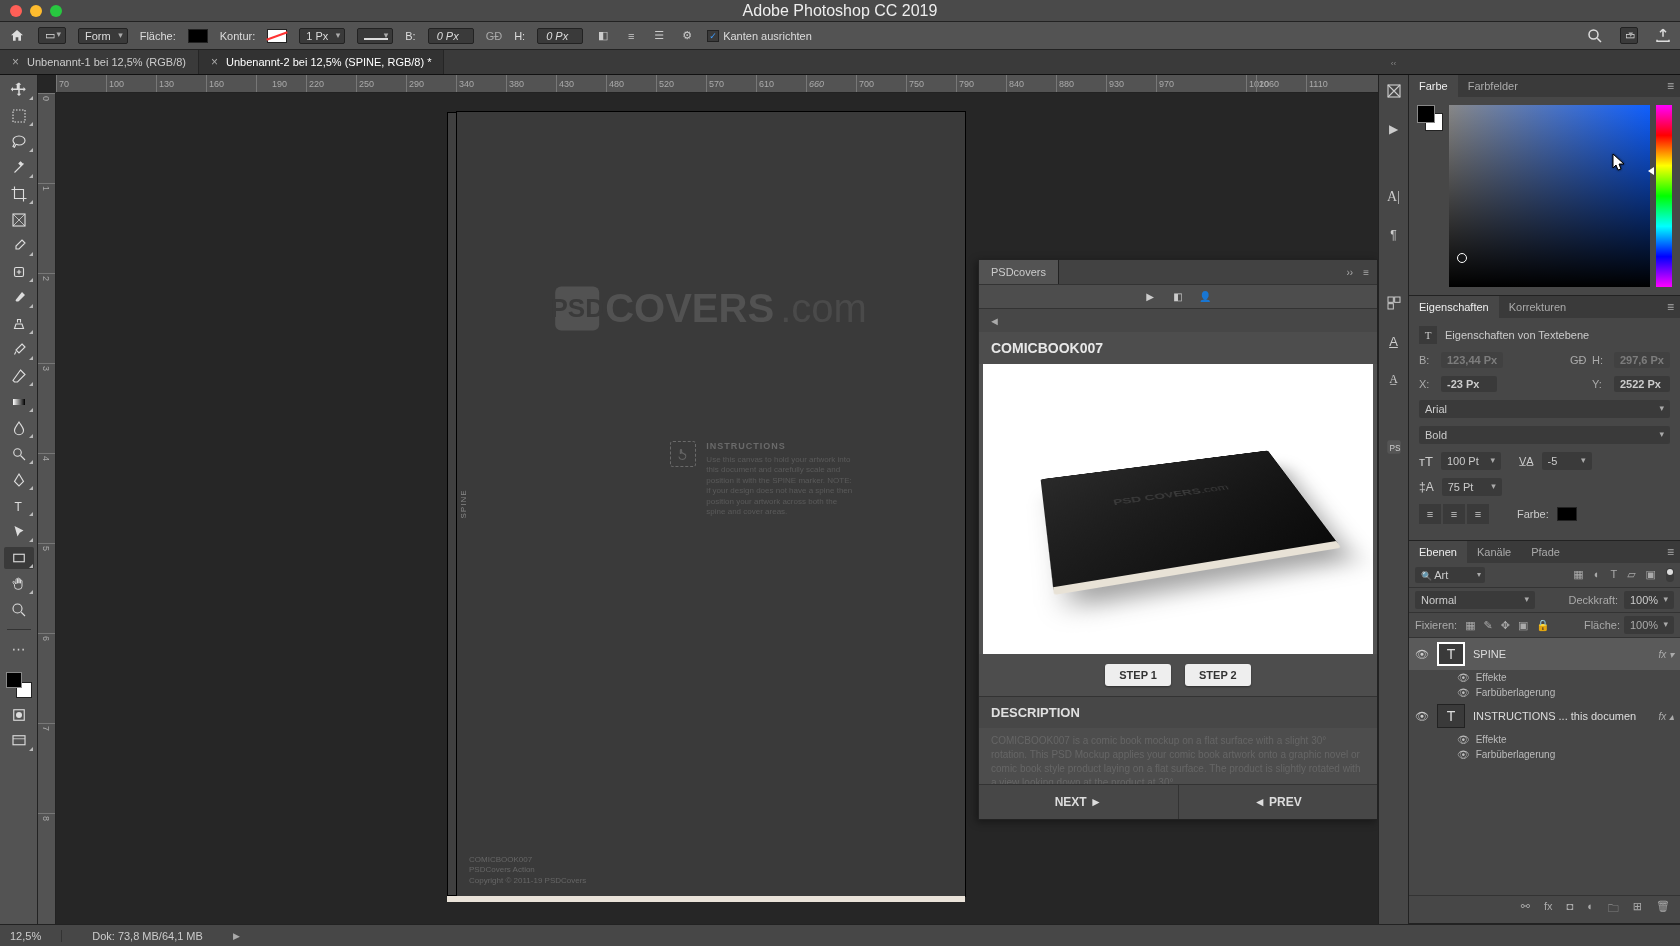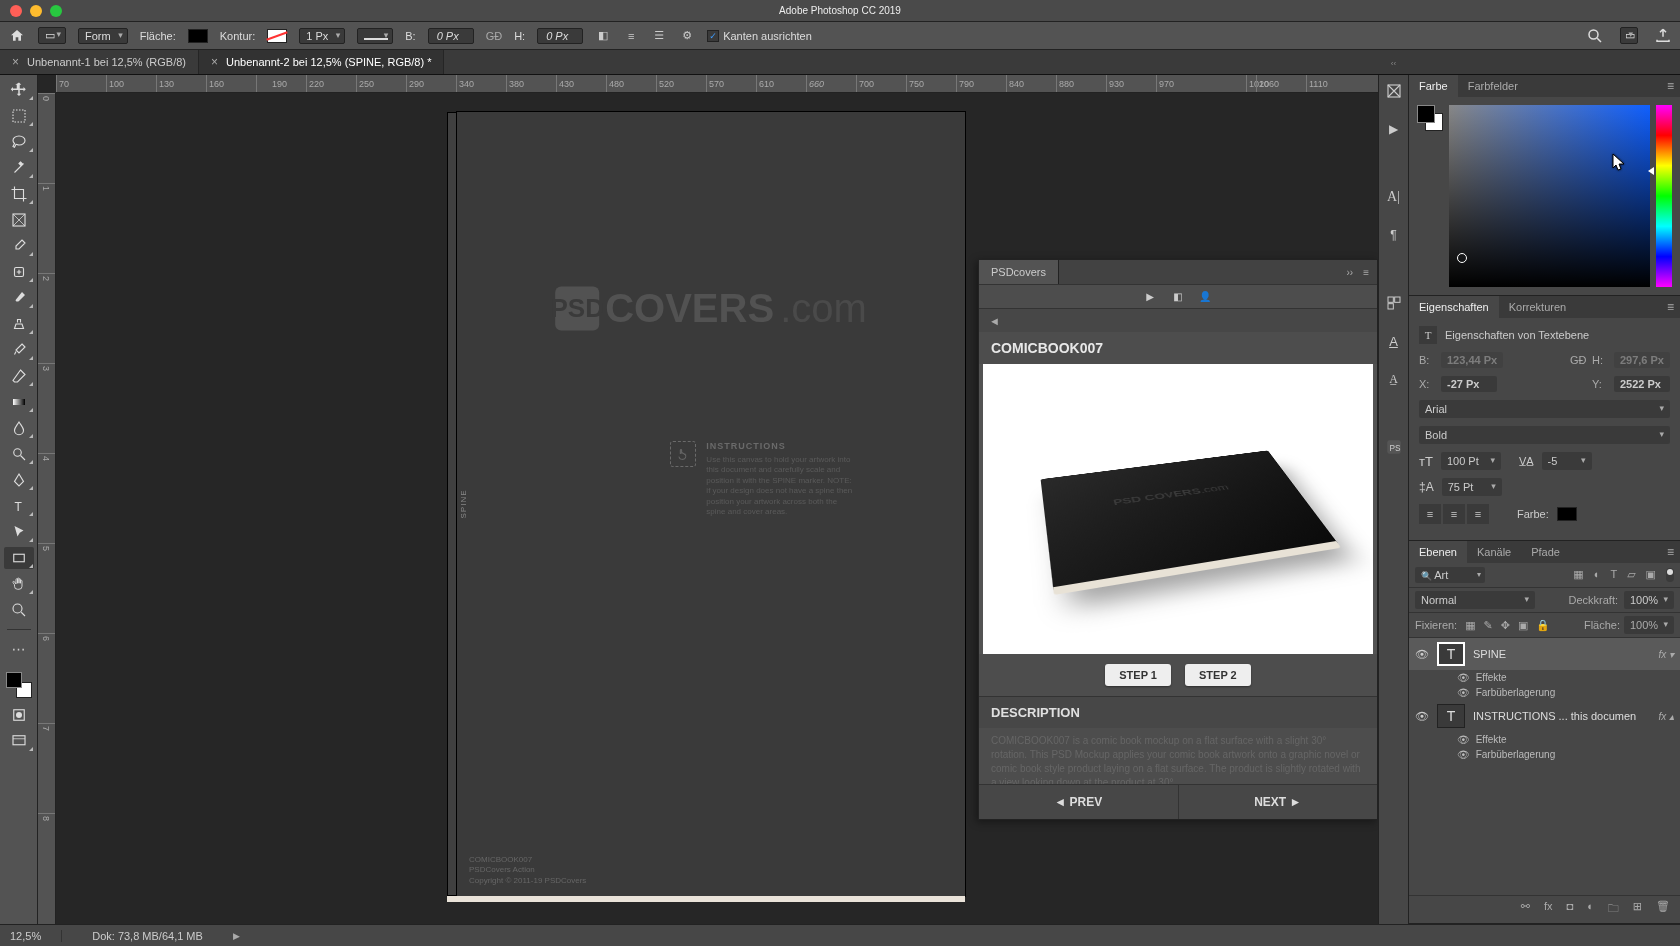--- a/index.html
+++ b/index.html
@@ -1,20 +1,20 @@
 <!DOCTYPE html>
 <html><head>
 <meta charset="utf-8">
 <style>
 * { margin: 0; padding: 0; box-sizing: border-box; font-family: -apple-system, "Helvetica Neue", Arial, sans-serif; user-select: none; }
 body { background: #323232; width: 1680px; height: 946px; overflow: hidden; color: #ccc; font-size: 11px; }
 .titlebar { height: 22px; background: #4a4a4a; display: flex; align-items: center; position: relative; border-bottom: 1px solid #222; }
 .traffic { display: flex; gap: 8px; margin-left: 10px; }
 .traffic span { width: 12px; height: 12px; border-radius: 50%; display: block; }
-.title { position: absolute; left: 50%; transform: translateX(-50%); color: #eee; font-size: 10px; }
+.title { position: absolute; left: 50%; transform: translateX(-50%); color: #eee; font-size: 16px; }
 .toolbar { height: 28px; background: #535353; display: flex; align-items: center; padding: 0 8px; gap: 12px; border-bottom: 1px solid #222; font-size: 11px; color: #ddd; }
 .home-icon { width: 18px; height: 16px; display: inline-block; }
 .home-icon svg { width: 100%; height: 100%; }
 .tb-sel { background: #3a3a3a; border: 1px solid #222; padding: 1px 16px 1px 6px; border-radius: 2px; position: relative; }
 .tb-sel::after { content: '▾'; position: absolute; right: 4px; top: 1px; font-size: 9px; color: #aaa; }
 .tb-swatch { width: 20px; height: 14px; border: 1px solid #222; }
 .tb-num { background: #3a3a3a; border: 1px solid #222; width: 46px; padding: 1px 8px; border-radius: 2px; font-style: italic; }
 .tb-icon { width: 16px; height: 16px; display: flex; align-items: center; justify-content: center; color: #ccc; }
 .tb-line { width: 24px; height: 2px; background: #ddd; }
 .tb-right { margin-left: auto; display: flex; gap: 16px; align-items: center; }
@@ -444,22 +444,22 @@
               </div>
             </div>
           </div>
           <div class="psd-steps">
             <div class="step-btn">STEP 1</div>
             <div class="step-btn">STEP 2</div>
           </div>
           <div class="psd-desc-h">DESCRIPTION</div>
           <div class="psd-desc">COMICBOOK007 is a comic book mockup on a flat surface with a slight 30° rotation. This PSD Mockup applies your comic book artwork onto a graphic novel or comic book style product laying on a flat surface. The product is slightly rotated with a view looking down at the product at 30°.</div>
           <div class="psd-nav">
+            <div><span>NEXT</span> ►</div>
             <div>◄ <span>PREV</span></div>
-            <div><span>NEXT</span> ►</div>
           </div>
         </div>
       </div>
     </div>
   </div>
 
   <div class="right-wrap">
     <div class="cursor">
       <svg viewBox="0 0 14 20">
           <path d="M1 1l0 14 3-3 2 5 3-1-2-5 5 0z" fill="#fff" stroke="#000" stroke-width="1"></path>
@@ -533,21 +533,21 @@
           </div>
           <div class="prop-row">
             <span class="lbl">B:</span>
             <span class="val dis">123,44 Px</span>
             <span class="lbl" style="margin-left:auto">GÐ</span>
             <span class="lbl">H:</span>
             <span class="val dis">297,6 Px</span>
           </div>
           <div class="prop-row">
             <span class="lbl">X:</span>
-            <span class="val">-27 Px</span>
+            <span class="val">-23 Px</span>
             <span style="margin-left:auto"></span>
             <span class="lbl">Y:</span>
             <span class="val">2522 Px</span>
           </div>
           <div class="prop-row">
               <div class="prop-sel">Arial</div>
             </div>
           <div class="prop-row">
               <div class="prop-sel">Bold</div>
             </div>

